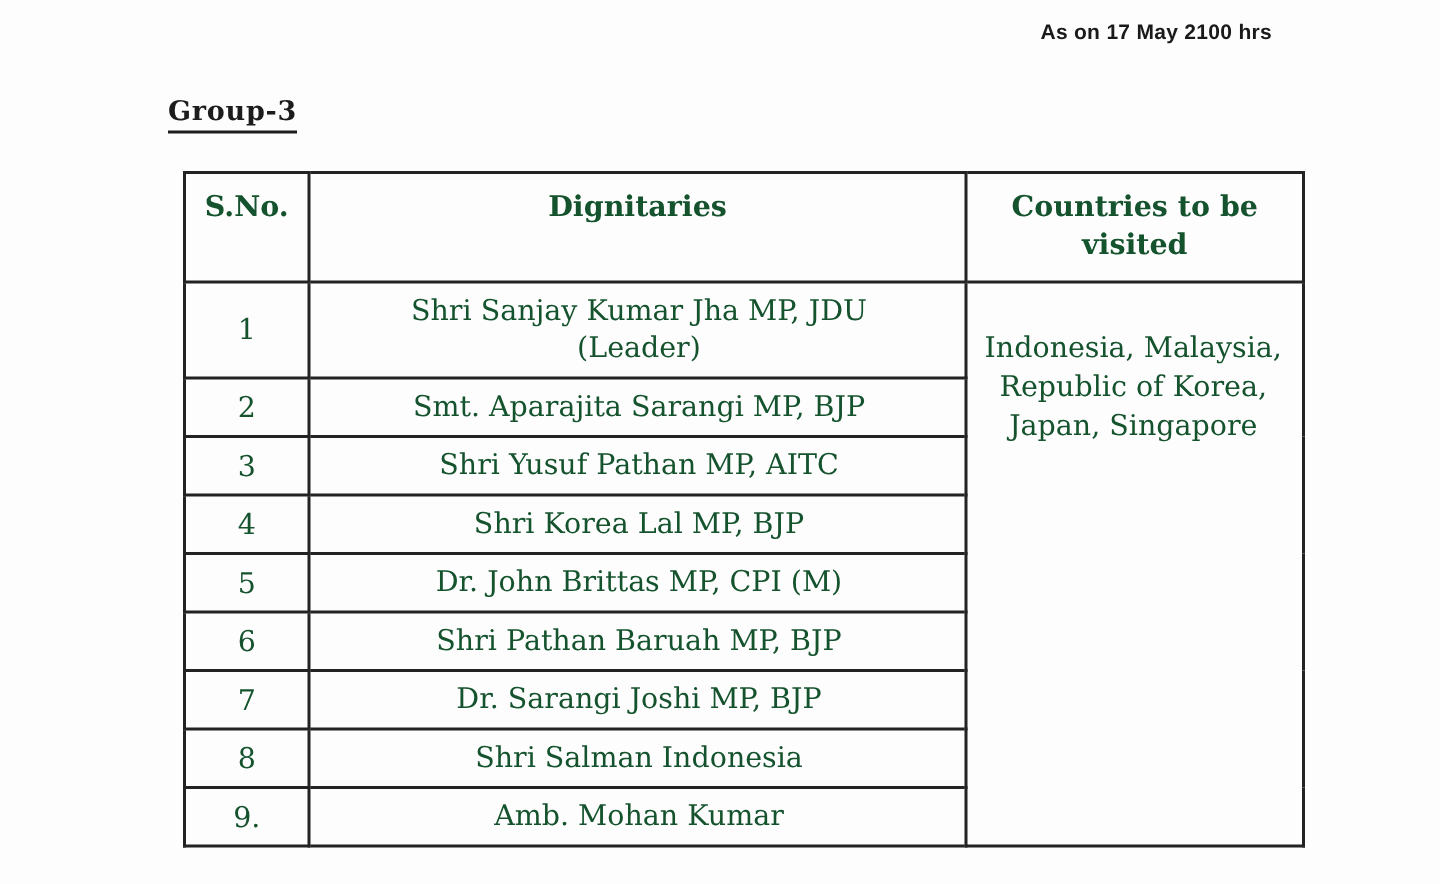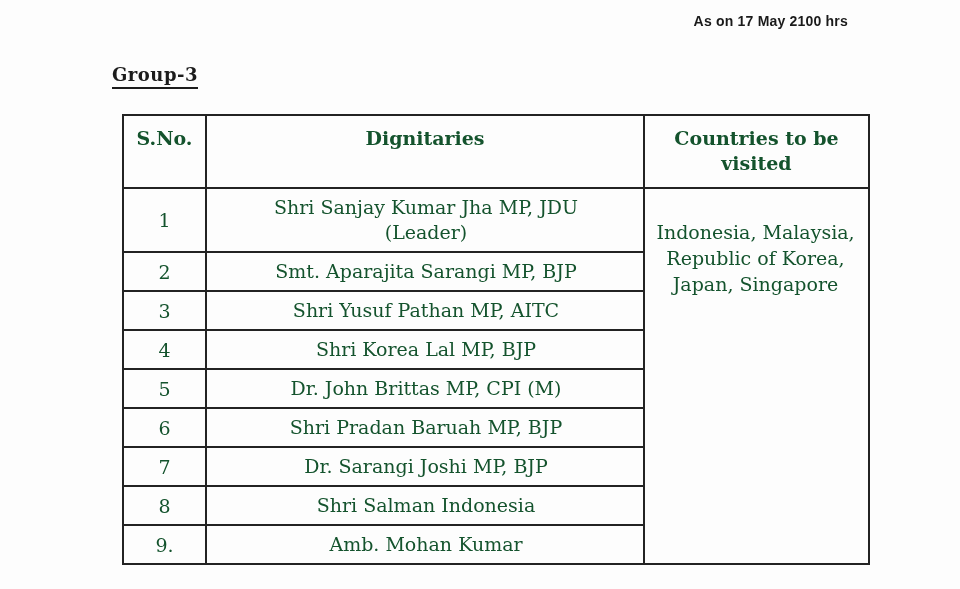--- a/index.html
+++ b/index.html
@@ -129,21 +129,21 @@
       <tr>
         <td class="sno">4</td>
         <td class="name">Shri Korea Lal MP, BJP</td>
       </tr>
       <tr>
         <td class="sno">5</td>
         <td class="name">Dr. John Brittas MP, CPI (M)</td>
       </tr>
       <tr>
         <td class="sno">6</td>
-        <td class="name">Shri Pradan Baruah MP, BJP</td>
+        <td class="name">Shri Pathan Baruah MP, BJP</td>
       </tr>
       <tr>
         <td class="sno">7</td>
         <td class="name">Dr. Sarangi Joshi MP, BJP</td>
       </tr>
       <tr>
         <td class="sno">8</td>
         <td class="name">Shri Salman Indonesia</td>
       </tr>
       <tr>

